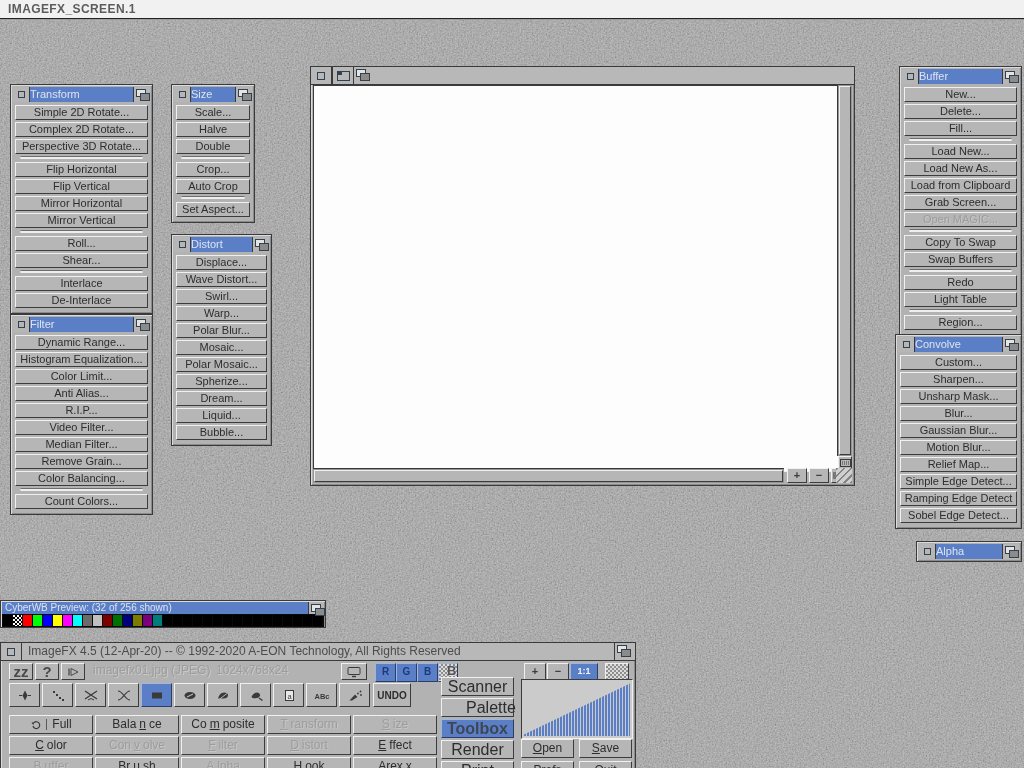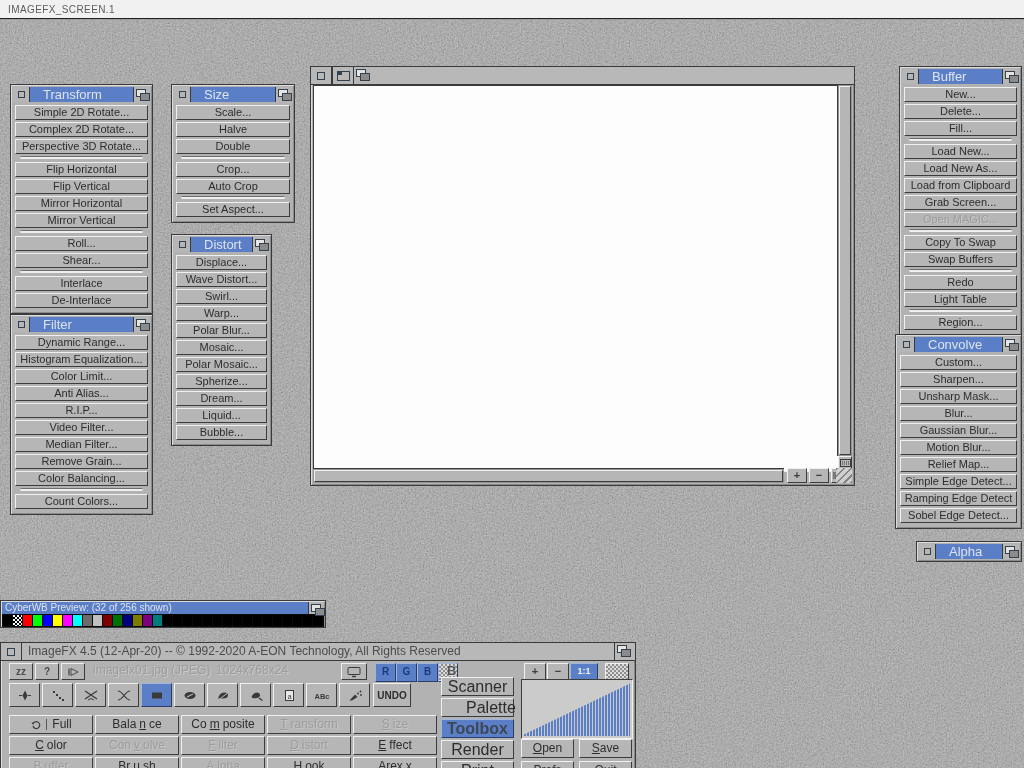--- a/index.html
+++ b/index.html
@@ -5,36 +5,36 @@
   html,body{margin:0;padding:0;}
   body{
     width:1024px;height:768px;overflow:hidden;position:relative;
     font-family:"Liberation Sans","DejaVu Sans",sans-serif;font-size:11px;
     background:#9c9c9c; -webkit-font-smoothing:antialiased;
   }
   u{text-decoration:underline;text-underline-offset:1px;}
   
   #screenbar{
     position:absolute;left:0;top:0;width:1024px;height:19px;background:#f1f1f1;
-    border-bottom:1px solid #222;color:#5c5c5c;font-size:10px;letter-spacing:.4px;
-    display:flex;align-items:center;padding-left:8px;box-sizing:border-box;z-index:5;
+    border-bottom:1px solid #222;color:#5c5c5c;font-size:12px;letter-spacing:.4px;
+    display:flex;align-items:center;padding-left:8px;box-sizing:border-box;z-index:5;font-weight:bold;
   }
   #desktop{position:absolute;left:0;top:20px;width:1024px;height:748px;background:#9c9c9c;}
   #texture{position:absolute;left:0;top:0;width:100%;height:100%;opacity:.5;z-index:0;}
   
   .window{
     position:absolute;background:#b2b2b2;border:1px solid #3a3a3a;
     box-shadow:inset 1px 1px 0 #dcdcdc, inset -1px -1px 0 #8a8a8a;z-index:2;
     box-sizing:border-box;
   }
   .raised{background:#b6b6b6;border:1px solid;border-color:#f0f0f0 #3c3c3c #3c3c3c #f0f0f0;box-sizing:border-box;}
   
   .panel{padding:2px;}
   .ptitle{height:15px;background:var(--accent,#5d81b8);display:flex;align-items:stretch;color:#dde3ef;}
-  .ptext{flex:1;padding-left:13px;line-height:15px;font-size:13px;overflow:hidden;white-space:nowrap;}
+  .ptext{flex:1;padding-left:0;line-height:15px;font-size:11px;overflow:hidden;white-space:nowrap;}
   .pgad{width:16px;background:#b6b6b6;position:relative;flex:none;}
   .pclose{border-right:1px solid #3a3a3a;}
   .pdepth{border-left:1px solid #3a3a3a;}
   .pclose .sq{position:absolute;left:5px;top:4px;width:5px;height:5px;border:1px solid #33414f;background:#b6b6b6;}
   .pdepth .r1,.g-depth .r1{position:absolute;left:2px;top:2px;width:8px;height:6px;border:1px solid #33414f;background:#e4e4e4;}
   .pdepth .r2,.g-depth .r2{position:absolute;left:6px;top:6px;width:8px;height:6px;border:1px solid #33414f;background:#8b8b8b;}
   .pbody{padding:3px 2px 1px 2px;}
   .pbtn{
     height:13px;line-height:13px;text-align:center;color:#2d2d2d;font-size:11px;
     background:#b6b6b6;border:1px solid;border-color:#f0f0f0 #3c3c3c #3c3c3c #f0f0f0;
@@ -68,21 +68,21 @@
   #palwin{left:0;top:580px;width:326px;height:28px;padding:1px;}
   #palwin .ptitle{height:12px;}
   #palwin .ptext{font-size:10px;line-height:12px;padding-left:3px;}
   #palwin .pgad{width:15px;}
   #swatches{height:13px;background:#0a0a0a;display:flex;align-items:center;padding-left:1px;}
   .swatch{width:9px;height:11px;margin-right:1px;flex:none;}
   .swatch.checker{background:repeating-conic-gradient(#000 0% 25%,#fff 0% 50%) 0 0/4px 4px;}
   
   #mainwin{left:0;top:622px;width:636px;height:143px;}
   #mainwin .wtext{color:#4c4c4c;}
-  .sbtn{position:absolute;height:17px;width:24px;text-align:center;line-height:15px;font-weight:bold;color:#4a4a4a;font-size:10px;display:flex;align-items:center;justify-content:center;}
+  .sbtn{position:absolute;height:17px;width:24px;text-align:center;line-height:15px;font-weight:bold;color:#4a4a4a;font-size:15px;display:flex;align-items:center;justify-content:center;}
   .ghosttext{position:absolute;color:#9d9d9d;text-shadow:1px 1px 0 #c9c9c9;font-size:12px;top:20px;}
   .chan{position:absolute;height:17px;width:19px;text-align:center;line-height:15px;font-weight:bold;font-size:10px;color:#1c3a78;background:var(--accent,#5b7fc7);border:1px solid;border-color:#9fb6e0 #2c3e66 #2c3e66 #9fb6e0;}
   .checkbtn{background:repeating-conic-gradient(#8e8e8e 0% 25%,#dcdcdc 0% 50%) 0 0/4px 4px;}
   #drawmode{position:absolute;top:20px;font-size:13px;font-weight:bold;color:#565656;text-shadow:1px 1px 0 #d9d9d9;}
   .zc{position:absolute;height:17px;width:22px;text-align:center;line-height:15px;font-weight:bold;color:#3c3c3c;font-size:11px;}
   .zc.sel{background:var(--accent,#5b7fc7);color:#f0f3fa;border-color:#9fb6e0 #2c3e66 #2c3e66 #9fb6e0;font-size:9px;}
   .tool{position:absolute;width:31px;height:24px;display:flex;align-items:center;justify-content:center;}
   .tool.sel{background:var(--accent,#5b7fc7);border-color:#9fb6e0 #2c3e66 #2c3e66 #9fb6e0;}
   .tool.undo{width:38px;font-weight:bold;font-size:10px;color:#2d2d2d;letter-spacing:0;}
   .gbtn{position:absolute;width:84px;height:19px;line-height:17px;text-align:center;color:#2d2d2d;font-size:12px;display:flex;align-items:center;justify-content:center;gap:3px;}
@@ -139,21 +139,21 @@
           <div class="pbtn">Mirror Horizontal</div>
           <div class="pbtn">Mirror Vertical</div>
           <div class="psep"></div>
           <div class="pbtn">Roll...</div>
           <div class="pbtn">Shear...</div>
           <div class="psep"></div>
           <div class="pbtn">Interlace</div>
           <div class="pbtn">De-Interlace</div>
         </div>
       </div>
-      <div class="window panel" style="left: 171px; top: 64px; width: 124px;">
+      <div class="window panel" style="left: 171px; top: 64px; width: 84px;">
         <div class="ptitle">
           <div class="pgad pclose">
             <span class="sq"></span>
           </div>
           <div class="ptext">Size</div>
           <div class="pgad pdepth">
             <span class="r1"></span>
             <span class="r2"></span>
           </div>
         </div>

